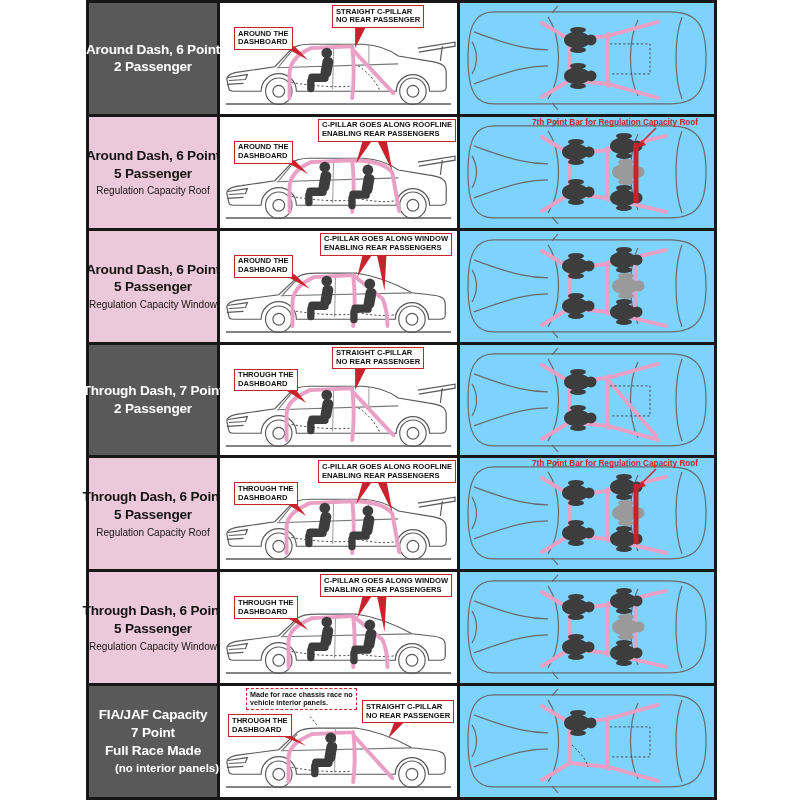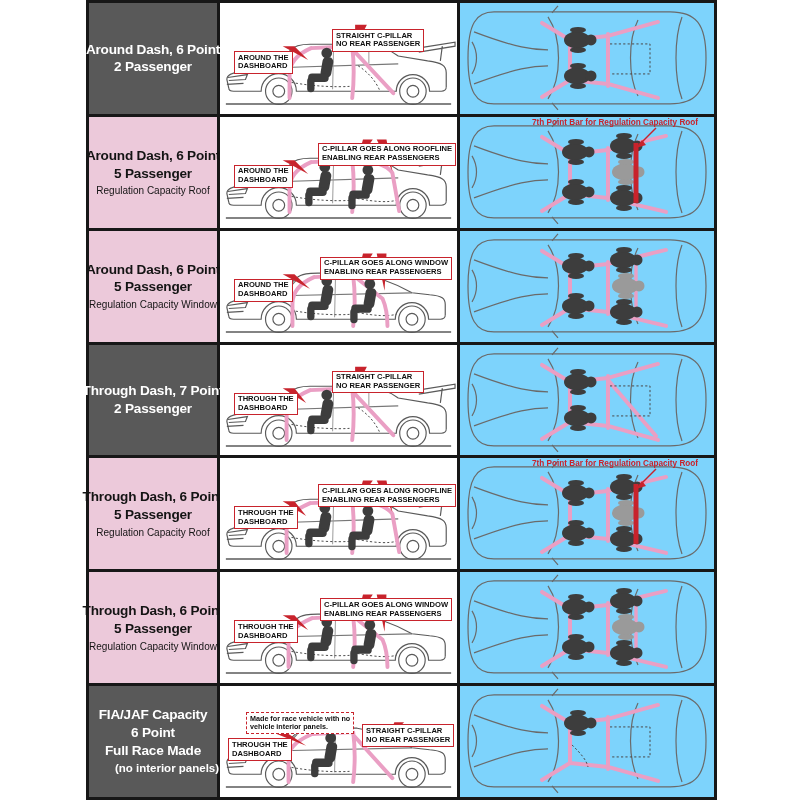--- a/index.html
+++ b/index.html
@@ -15,21 +15,21 @@
               padding:2px 21px;}
   .label-cell.gray{background:var(--gray-bg,#595959);color:#fff;}
   .label-cell.pink{background:var(--pink-bg,#ecc9da);color:#141414;}
   .side-cell{width:240px;flex:0 0 240px;border-right:3px solid #171717;background:#fff;}
   .top-cell{flex:1 1 auto;background:#7dd3fc;}
   .l1{font-size:13.6px;font-weight:bold;line-height:1.3;letter-spacing:-0.2px;white-space:nowrap;}
   .sub{font-size:10px;line-height:1.35;margin-top:2px;white-space:nowrap;}
   .sub.bold{font-weight:bold;font-size:11.5px;margin-left:28px;}
   svg.art{position:absolute;inset:0;width:100%;height:100%;display:block;}
   .co{position:absolute;background:#fff;border:1.6px solid var(--red,#c8232c);color:#101010;
-      font-weight:bold;font-size:7.6px;line-height:1.18;padding:1.5px 3px;white-space:nowrap;z-index:3;margin-top:24px;}
+      font-weight:bold;font-size:7.6px;line-height:1.18;padding:1.5px 3px;white-space:nowrap;z-index:3;}
   .co span{display:block;}
   .co.dashed{border-style:dashed;font-size:7.2px;}
   .tnote{position:absolute;color:var(--red,#c8232c);font-weight:bold;font-size:8.2px;
          white-space:nowrap;z-index:3;}
   
   .cage{stroke:var(--pink-cage,#ea9fc4);stroke-width:4;fill:none;stroke-linecap:round;stroke-linejoin:round;}
   .cage.thin{stroke-width:3.4;}
   .redbar{stroke:var(--red,#c8232c);stroke-width:5;fill:none;stroke-linecap:butt;}
   .lead{fill:var(--red,#c8232c);stroke:none;}
   .leadline{stroke:var(--red,#c8232c);stroke-width:1.4;fill:none;}
@@ -326,35 +326,35 @@
         <use href="#ptop" color="#3d3d3d" transform="translate(166,28)"></use>
         <use href="#ptop" color="#9a9a9a" transform="translate(168,54)"></use>
         <use href="#ptop" color="#3d3d3d" transform="translate(166,80)"></use>
       </svg>
     </div>
   </div>
 
   <div class="row">
     <div class="cell label-cell gray">
       <div class="l1">FIA/JAF Capacity</div>
-      <div class="l1">6 Point</div>
+      <div class="l1">7 Point</div>
       <div class="l1">Full Race Made</div>
       <div class="sub bold">(no interior panels)</div>
     </div>
     <div class="cell side-cell">
       <svg class="art" viewBox="0 0 242 111">
         <use href="#coupe"></use>
         <path class="dots" d="M92,30 L100,40 M73,82 C95,86 118,87 133,86"></path>
         <path class="cage" d="M94,48 C76,56 70,63 70,73 L70,97 M94,48 L136,46 M136,46 C138,62 138,80 136,97 M137,50 L176,93"></path>
         <use href="#pside" color="#3d3d3d" transform="translate(112,76)"></use>
         <polygon class="lead" points="58,48 70,48 88,60"></polygon>
         <polygon class="lead" points="178,36 188,36 172,52"></polygon>
       </svg>
       <div class="co dashed" style="left:26px;top:2px">
-        <span>Made for race vehicle with no</span>
+        <span>Made for race chassis race no</span>
             <span>vehicle interior panels.</span>
       </div>
       <div class="co" style="left:8px;top:28px">
         <span>THROUGH THE</span>
             <span>DASHBOARD</span>
       </div>
       <div class="co" style="left:142px;top:14px">
         <span>STRAIGHT C-PILLAR</span>
             <span>NO REAR PASSENGER</span>
       </div>

